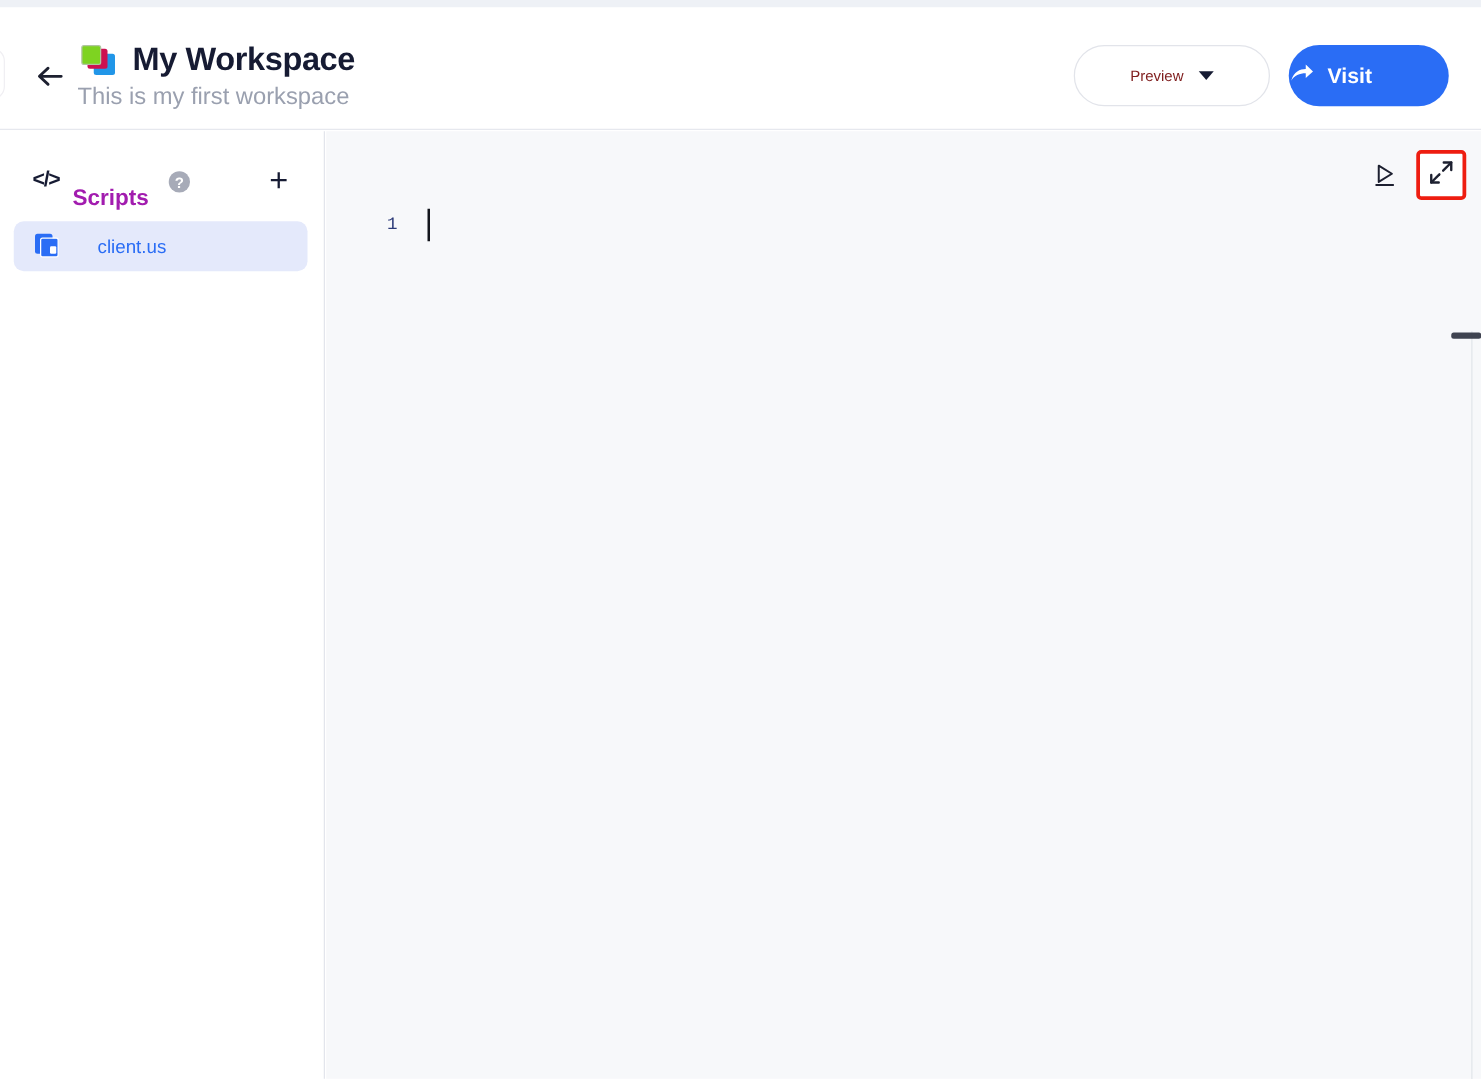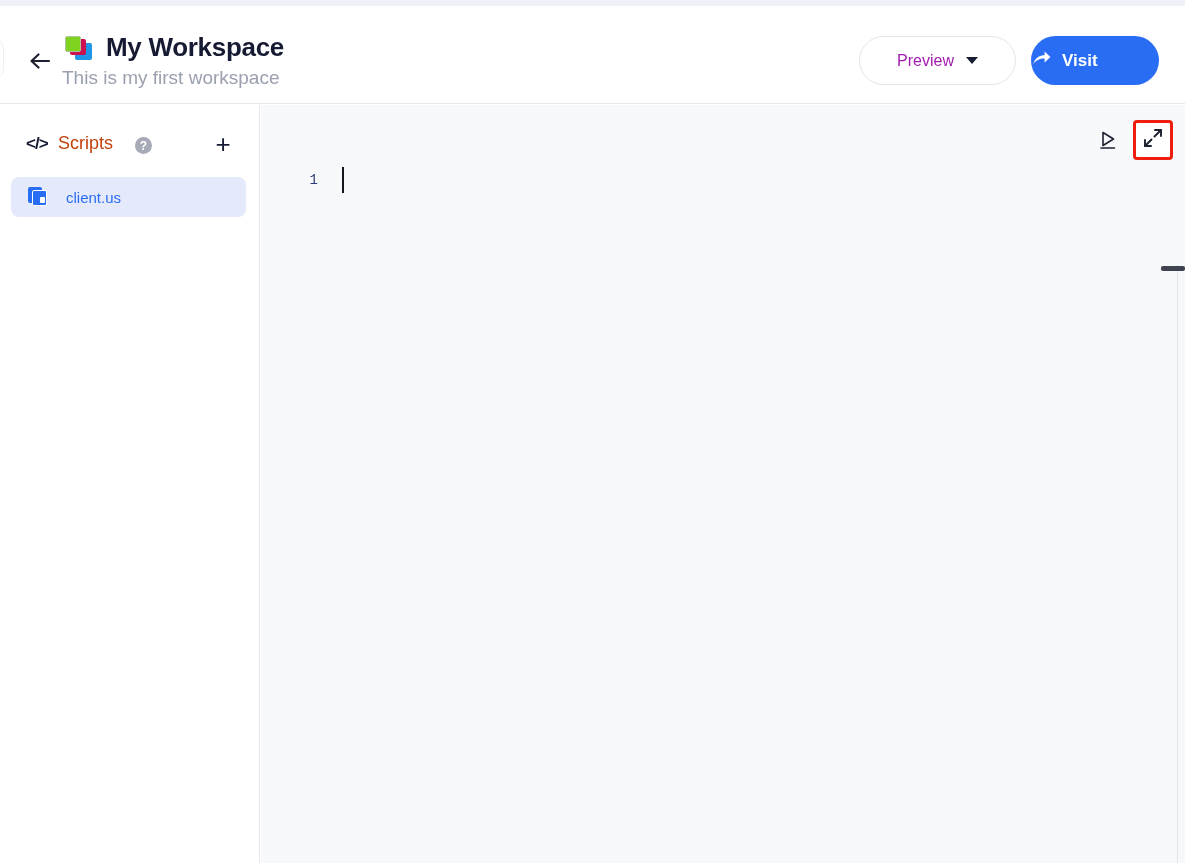--- a/index.html
+++ b/index.html
@@ -102,22 +102,22 @@
     border: 1px solid #e2e4ea;
     border-radius: 26px;
     background: #ffffff;
     display: flex;
     align-items: center;
     justify-content: center;
     gap: 12px;
     cursor: pointer;
   }
   .preview-btn .lbl {
-    font-size: 16px;
-    color: #a21caf;
+    font-size: 12px;
+    color: #7f1d1d;
   }
   .caret {
     width: 0; height: 0;
     border-left: 6px solid transparent;
     border-right: 6px solid transparent;
     border-top: 7px solid #161b33;
   }
 
   .visit-btn {
     position: absolute;
@@ -158,24 +158,24 @@
   .code-icon {
     position: absolute;
     left: 26px; top: 6px;
     font-size: 17px;
     font-weight: bold;
     color: #161b33;
     letter-spacing: -1px;
   }
   .scripts-label {
     position: absolute;
-    left: 58px; top: 5px;
+    left: 58px; top: 20px;
     font-size: 18px;
-    font-weight: normal;
-    color: #c2410c;
+    font-weight: bold;
+    color: #a21caf;
   }
   .help-badge {
     position: absolute;
     left: 135px; top: 9px;
     width: 17px; height: 17px;
     border-radius: 50%;
     background: #a7abb8;
     color: #ffffff;
     font-size: 12px;
     font-weight: bold;
@@ -232,21 +232,21 @@
     border-radius: 2px;
   }
   .file-icon .notch {
     position: absolute;
     left: 12px; top: 10px;
     width: 5px; height: 6px;
     background: #ffffff;
     border-radius: 1px;
   }
   .file-name {
-    margin-left: 16px;
+    margin-left: 28px;
     font-size: 15px;
     color: #2a6df5;
   }
 
   
   .editor {
     position: absolute;
     top: 105px; left: 261px;
     width: 924px;
     height: 758px;

